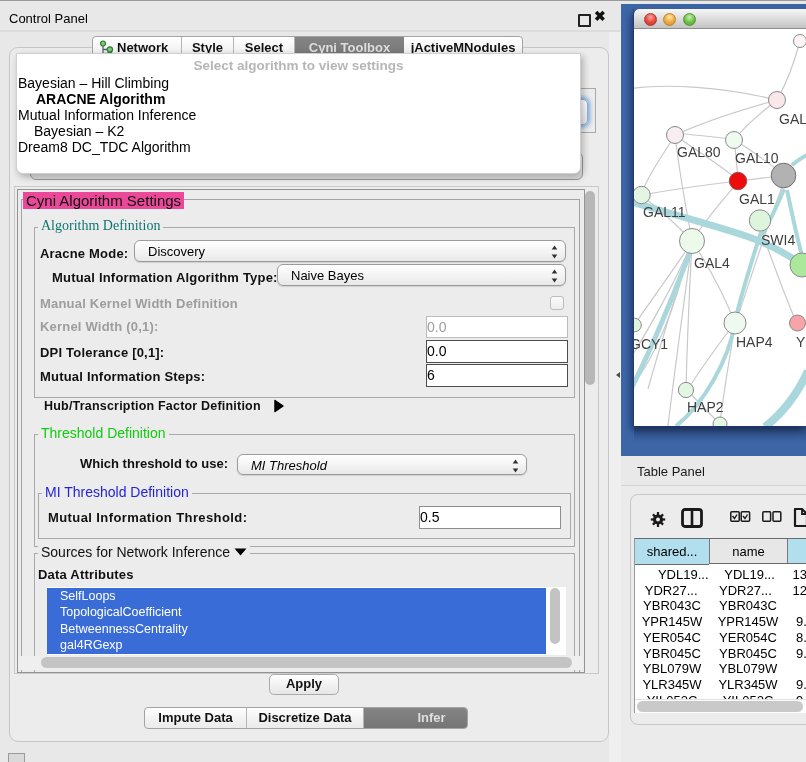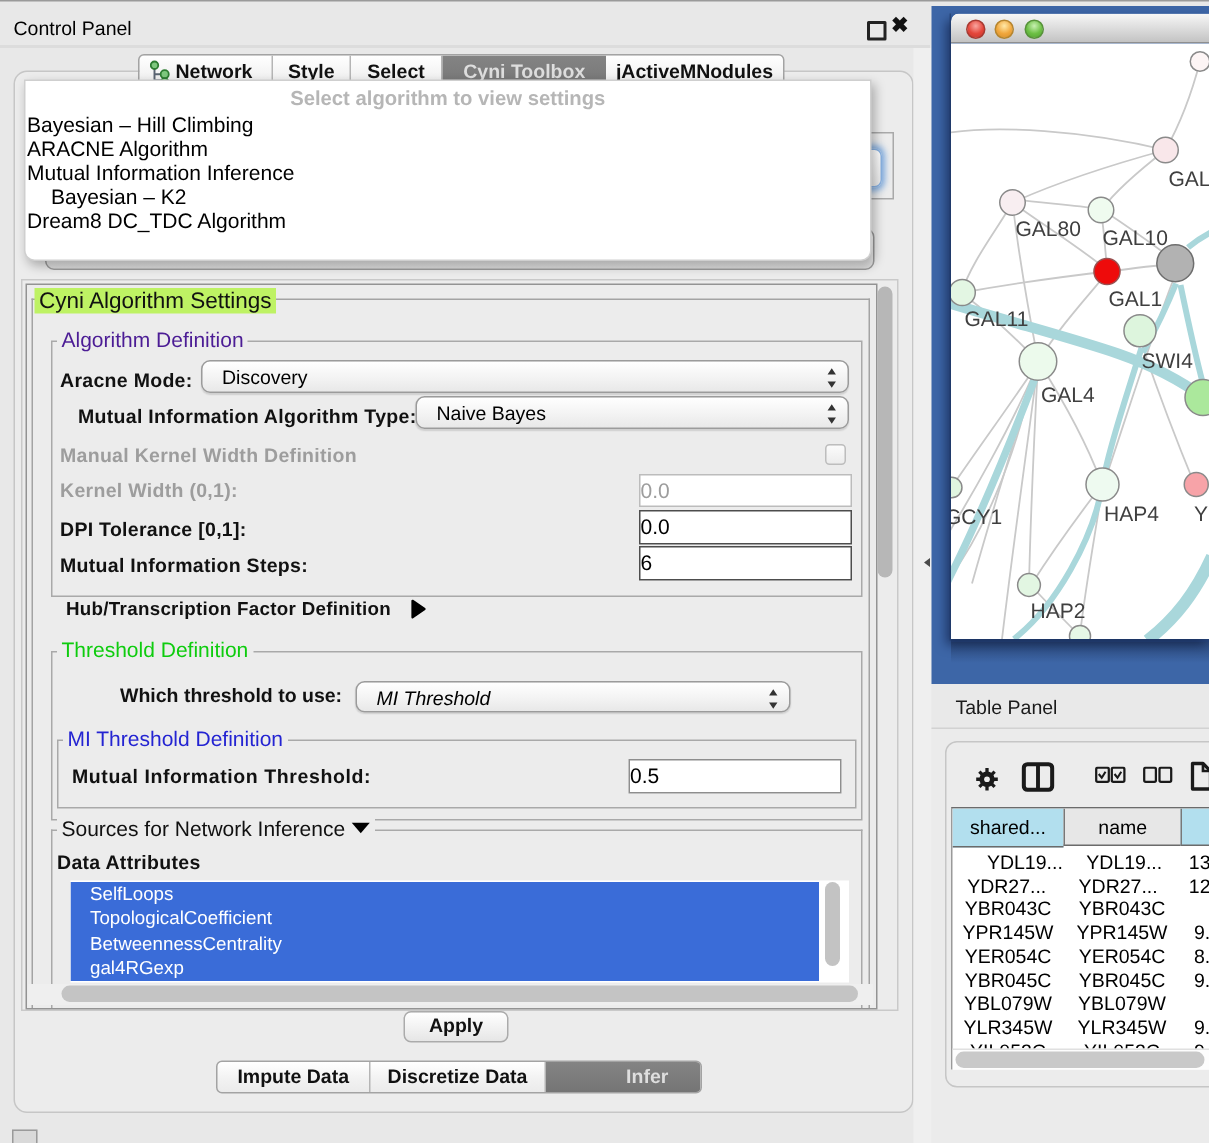--- a/index.html
+++ b/index.html
@@ -55,26 +55,26 @@
     </div>
 </div>
 
 <div class="abs" style="left:16px;top:88px;width:578px;height:43px;border:1px solid #a9a9a9;"></div>
 <div class="abs" style="left:28px;top:99px;width:558px;height:24px;border-radius:5px;background:linear-gradient(#fff,#e9e9e9);border:1px solid #8ab2e2;box-shadow:0 0 4px 2px rgba(90,150,220,0.75);"></div>
 <div class="abs" style="left:30px;top:152px;width:551px;height:26px;border:1px solid #9b9b9b;border-radius:6px;background:linear-gradient(#ffffff,#ededed 70%,#dcdcdc);"></div>
 
 <div class="abs" style="left:14px;top:186px;width:583px;height:486px;border:1px solid #c9c9c9;"></div>
 <div class="abs" style="left:17px;top:189px;width:566px;height:482px;border:1px solid #939393;background:#ececec;"></div>
 <div class="abs" style="left:21px;top:199px;width:557px;height:472px;border:1px solid #a3a3a3;border-bottom:none;"></div>
-<div class="abs" style="left:23px;top:192px;background:#bef264;padding:0 3px;font-size:15px;color:#111;">Cyni Algorithm Settings</div>
+<div class="abs" style="left:23px;top:192px;background:#ec4899;padding:0 3px;font-size:15px;color:#111;">Cyni Algorithm Settings</div>
 
 <div class="abs" style="left:585px;top:191px;width:10px;height:194px;background:#b7b7b7;border-radius:5px;"></div>
 
 <div class="gbox" style="left:34px;top:227px;width:539px;height:169px;">
-  <div class="gcap" style="color:#4c1d95;">Algorithm Definition</div>
+  <div class="gcap" style="color:#0f766e;font-family:Liberation Serif, serif;">Algorithm Definition</div>
 </div>
 <div class="lbl abs" style="left:40px;top:246px;">Aracne Mode:</div>
 <div class="combo" style="left:134px;top:240px;width:430px;height:20px;">
     <span class="ct">Discovery</span>
   <svg class="carr" viewBox="0 0 7 14">
       <path d="M3.5 0.5 L6.3 4.6 L0.7 4.6 Z M3.5 13.5 L6.3 9.4 L0.7 9.4 Z" fill="#333"></path>
     </svg>
   </div>
 <div class="lbl abs" style="left:40px;top:270px;margin-left:12px;">Mutual Information Algorithm Type:</div>
 <div class="combo" style="left:277px;top:264px;width:287px;height:20px;">
@@ -123,21 +123,21 @@
   <div class="abs" style="left:0;top:1px;width:499px;height:66px;background:#3a6cd8;color:#fff;font-size:12.5px;line-height:16.4px;padding-left:13px;box-sizing:border-box;">SelfLoops<br>TopologicalCoefficient<br>BetweennessCentrality<br>gal4RGexp</div>
   <div class="abs" style="left:503px;top:1px;width:10px;height:56px;background:#c3c3c3;border-radius:5px;"></div>
 </div>
 
 <div class="abs" style="left:19px;top:656px;width:563px;height:14px;background:#efefef;"></div>
 <div class="abs" style="left:41px;top:657px;width:531px;height:11px;background:#c4c4c4;border-radius:6px;"></div>
 
 <div class="abs" style="left:16px;top:53px;width:563px;height:119px;background:#fff;border:1px solid #cfcfcf;border-radius:0 0 7px 7px;box-shadow:2px 3px 7px rgba(0,0,0,0.28);z-index:20;font-size:14px;color:#000;">
   <div style="text-align:center;color:#b6b6b6;font-weight:bold;font-size:13.5px;padding-top:4px;height:17px;">Select algorithm to view settings</div>
   <div style="padding-left:1px;line-height:16px;">Bayesian – Hill Climbing</div>
-  <div style="padding-left:1px;line-height:16px;font-weight:normal;">ARACNE Algorithm</div>
+  <div style="padding-left:19px;line-height:16px;font-weight:bold;">ARACNE Algorithm</div>
   <div style="padding-left:1px;line-height:16px;">Mutual Information Inference</div>
   <div style="padding-left:17px;line-height:16px;">Bayesian – K2</div>
   <div style="padding-left:1px;line-height:16px;">Dream8 DC_TDC Algorithm</div>
 </div>
 
 <div class="abs" style="left:269px;top:674px;width:68px;height:19px;border:1px solid #ababab;border-radius:5px;background:linear-gradient(#ffffff,#f0f0f0 60%,#e6e6e6);text-align:center;font-size:13px;font-weight:bold;color:#111;line-height:18px;">Apply</div>
 <div class="abs" style="left:144px;top:707px;width:322px;height:20px;border:1px solid #a3a3a3;border-radius:4px;background:linear-gradient(#ffffff,#f2f2f2 55%,#ebebeb);overflow:hidden;font-size:13px;font-weight:bold;color:#111;">
   <div class="abs" style="left:0;top:0;width:101px;height:20px;border-right:1px solid #b5b5b5;text-align:center;">
       <span class="abs" style="left:0;right:0;top:2px;">Impute Data</span>
     </div>

